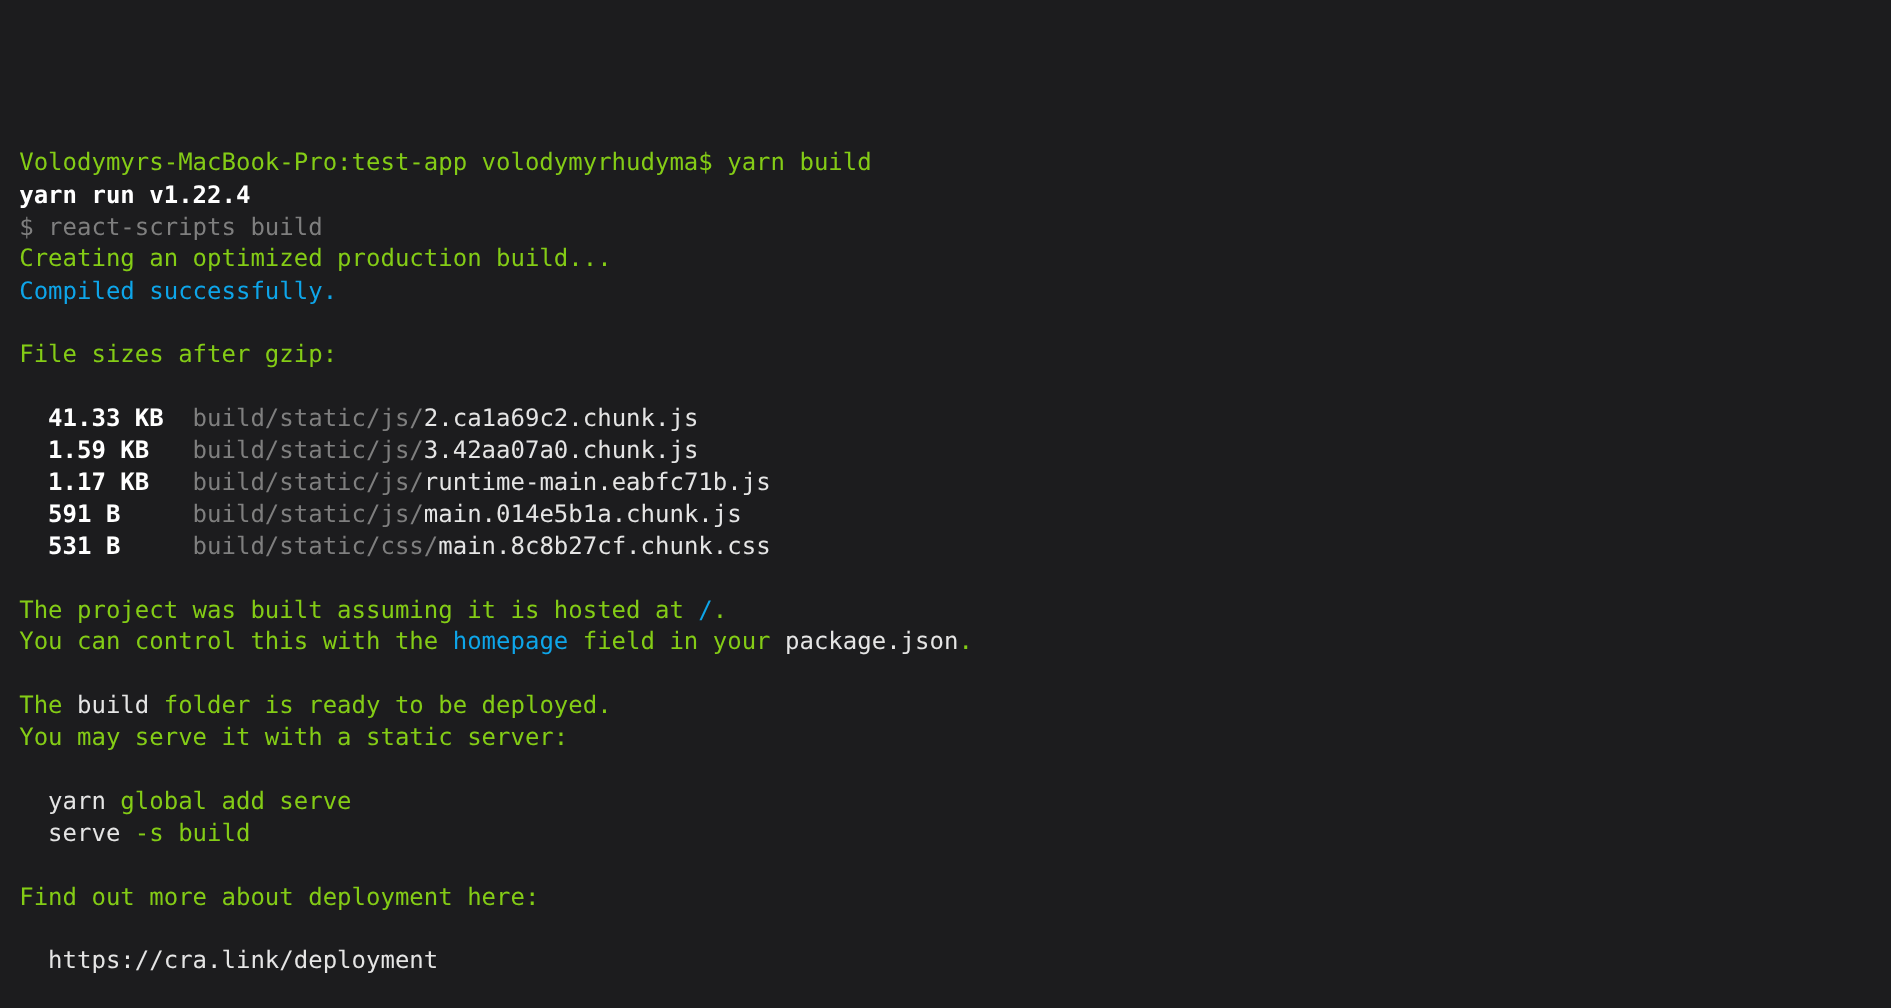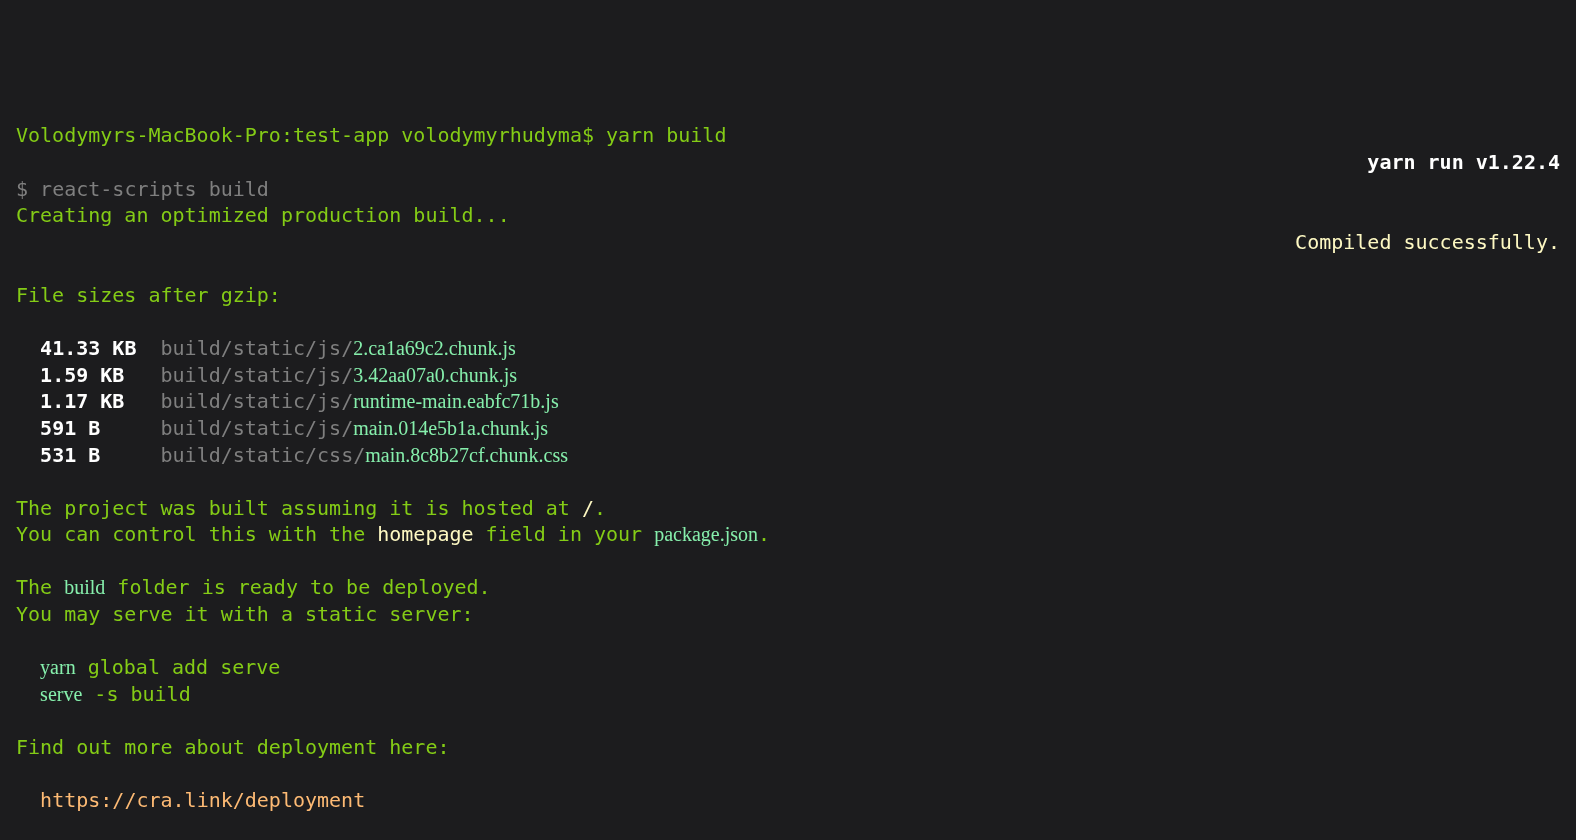--- a/index.html
+++ b/index.html
@@ -9,25 +9,25 @@
       font-family: "SF Mono", Menlo, Monaco, Consolas, monospace;
       font-size: 20px;
       line-height: 1.33;
       padding: 16px;
       white-space: pre;
       overflow: hidden;
       width: 1576px;
       height: 840px;
     }
     .white { color: #84cc16; }
-    .bold { font-weight: bold; color: #ffffff; text-align: right; }
+    .bold { font-weight: bold; color: #ffffff; }
     .dim { color: #7f7f7f; }
-    .green { color: #fef9c3; text-align: right; }
-    .cyan { color: #86efac; font-family: Liberation Serif, serif; }
-    .yellow { color: #fdba74; }
+    .green { color: #0ea5e9; }
+    .cyan { color: #e5e5e5; }
+    .yellow { color: #e5e5e5; }
     .line { display: block; }
   </style>
 </head>
 <body>
 
 
 
 <div><span class="line"><span class="white">Volodymyrs-MacBook-Pro:test-app volodymyrhudyma$ </span><span class="white">yarn build</span></span><span class="line bold">yarn run v1.22.4</span><span class="line"><span class="dim">$ </span><span class="dim">react-scripts build</span></span><span class="line white">Creating an optimized production build...</span><span class="line green">Compiled successfully.</span><span class="line"> </span><span class="line white">File sizes after gzip:</span><span class="line"> </span><span id="file-list"><span class="line">  <span class="bold">41.33 KB  </span><span class="dim">build/static/js/</span><span class="cyan">2.ca1a69c2.chunk.js</span></span><span class="line">  <span class="bold">1.59 KB   </span><span class="dim">build/static/js/</span><span class="cyan">3.42aa07a0.chunk.js</span></span><span class="line">  <span class="bold">1.17 KB   </span><span class="dim">build/static/js/</span><span class="cyan">runtime-main.eabfc71b.js</span></span><span class="line">  <span class="bold">591 B     </span><span class="dim">build/static/js/</span><span class="cyan">main.014e5b1a.chunk.js</span></span><span class="line">  <span class="bold">531 B     </span><span class="dim">build/static/css/</span><span class="cyan">main.8c8b27cf.chunk.css</span></span></span><span class="line"> </span><span class="line"><span class="white">The project was built assuming it is hosted at </span><span class="green">/</span><span class="white">.</span></span><span class="line"><span class="white">You can control this with the </span><span class="green">homepage</span><span class="white"> field in your </span><span class="cyan">package.json</span><span class="white">.</span></span><span class="line"> </span><span class="line"><span class="white">The </span><span class="cyan">build</span><span class="white"> folder is ready to be deployed.</span></span><span class="line white">You may serve it with a static server:</span><span class="line"> </span><span class="line">  <span class="cyan">yarn</span><span class="white"> global add serve</span></span><span class="line">  <span class="cyan">serve</span><span class="white"> -s build</span></span><span class="line"> </span><span class="line white">Find out more about deployment here:</span><span class="line"> </span><span class="line">  <span class="yellow">https://cra.link/deployment</span></span><span class="line"> </span></div>
 
 

